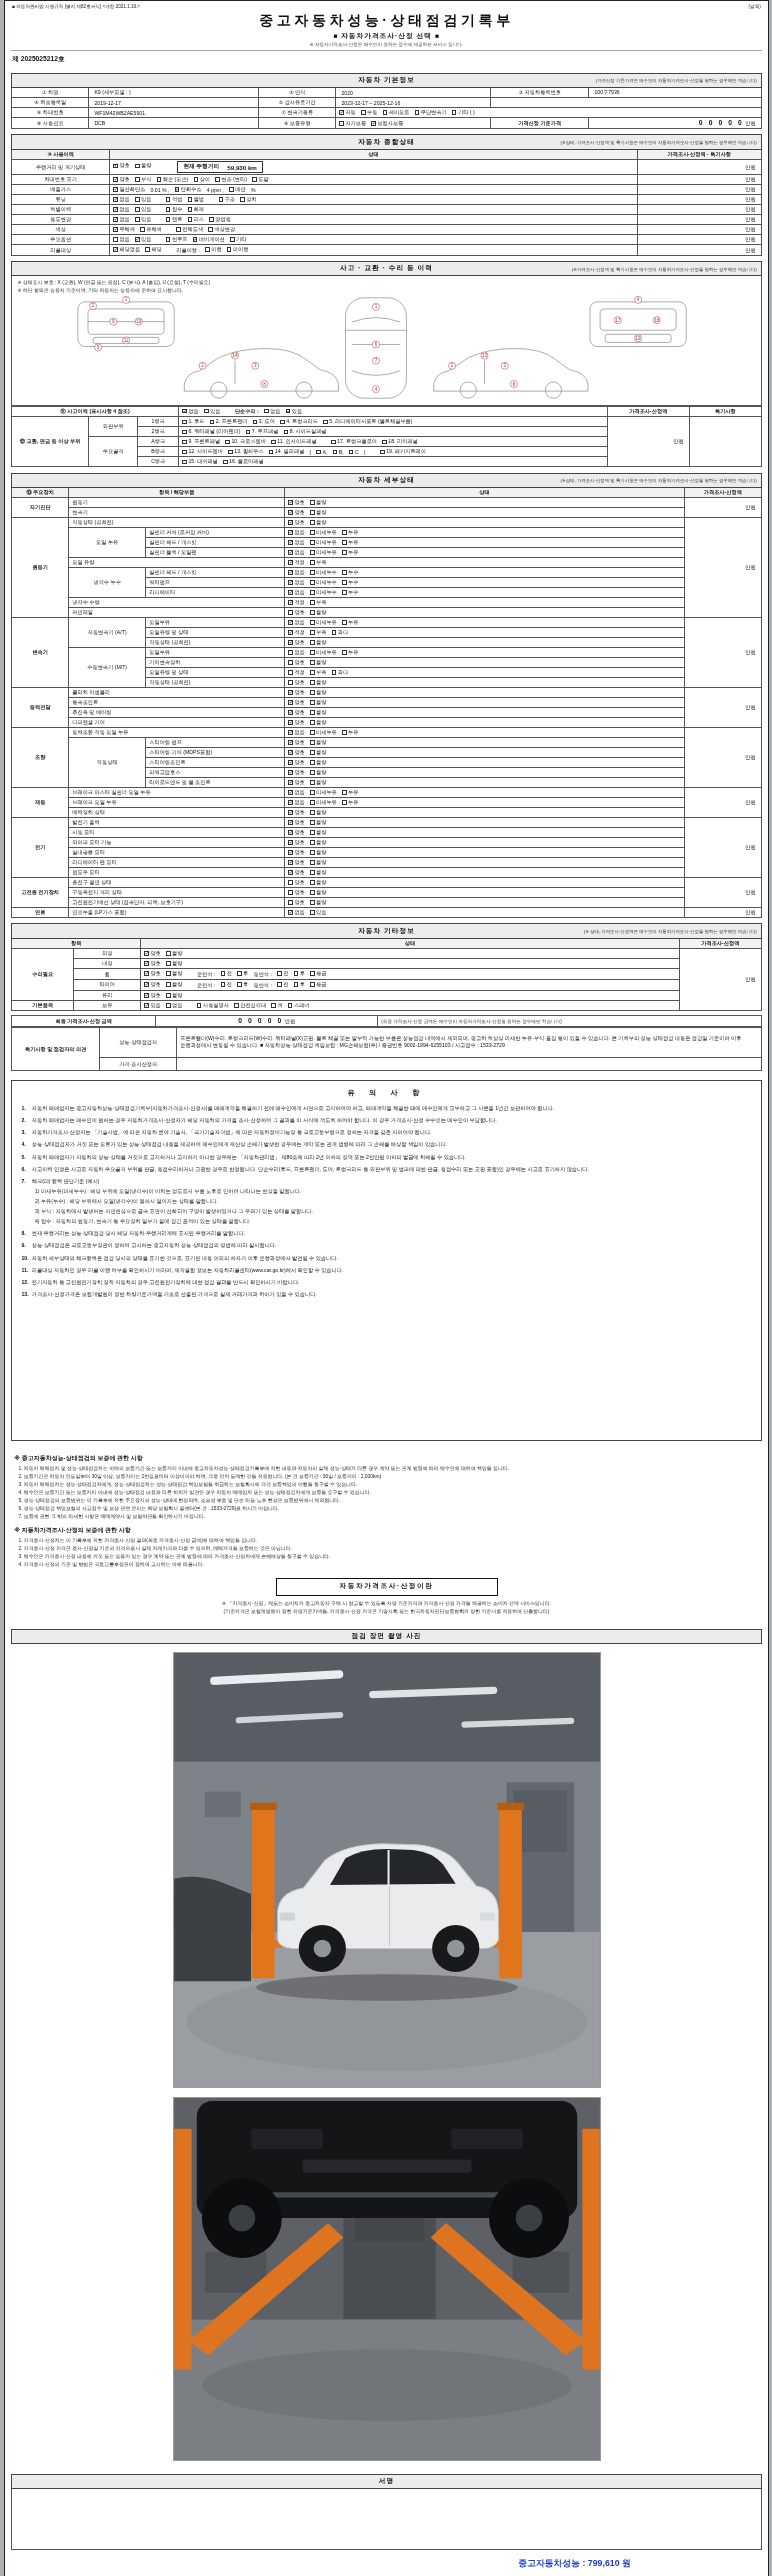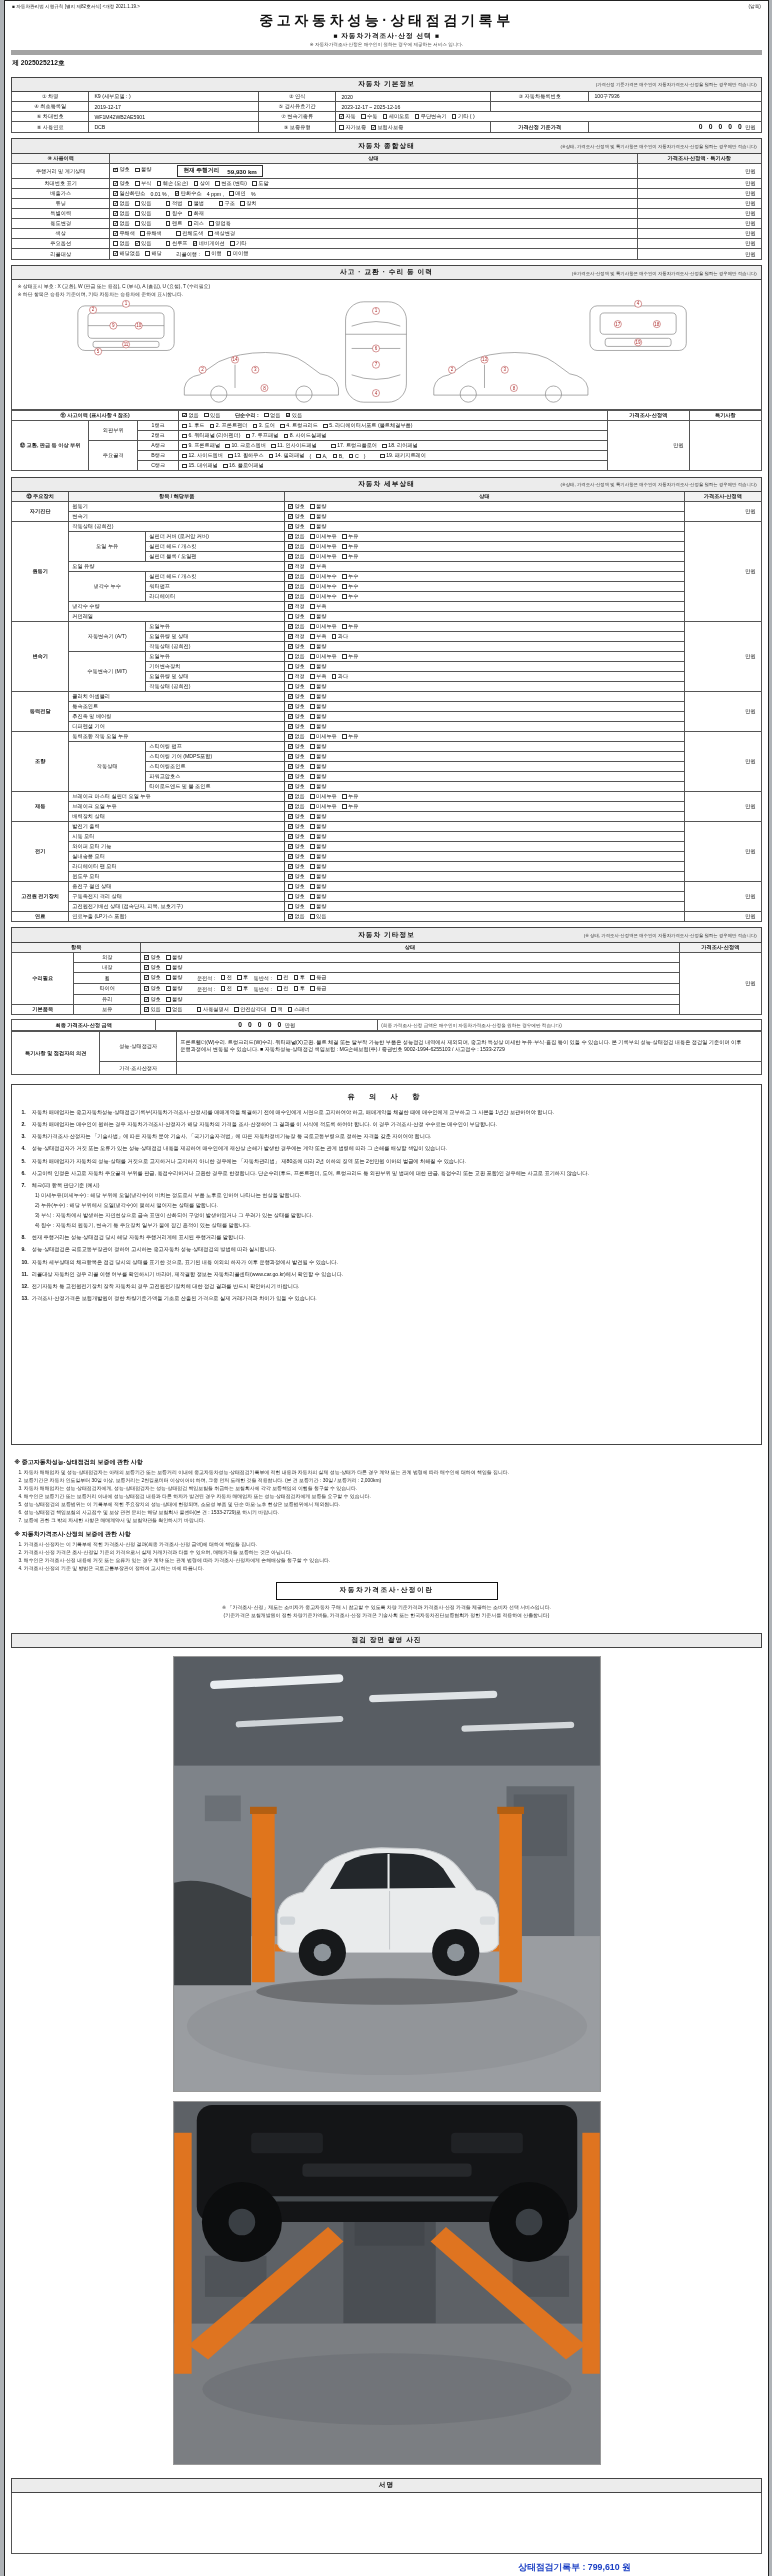--- a/index.html
+++ b/index.html
@@ -1,20 +1,20 @@
 <!DOCTYPE html>
 <html style="font-size:8.2px"><head>
 <meta charset="utf-8">
 <style>
   *{box-sizing:border-box;margin:0;padding:0}
   html,body{background:#aeb2b6}
   body{width:773px;font-family:"Liberation Sans","DejaVu Sans",sans-serif;color:#111}
   .page{width:765px;margin:0 auto;background:#fff;border:0.5px solid #222;padding:2.1px 6.2px 13.4px;min-height:2574px}
   .topnote{display:flex;justify-content:space-between;font-size:4.6px;color:#222;padding:1px 1px 1.5px}
-  .title-wrap{text-align:center;padding:1.5px 0 3.1px;border-bottom:5px solid #a3a3a3}
+  .title-wrap{text-align:center;padding:1.5px 0 3.1px;border-bottom:1px solid #a3a3a3}
   .title{font-size:14px;font-weight:bold;letter-spacing:3.6px}
   .subtitle{font-size:6.7px;font-weight:bold;margin-top:1.5px;letter-spacing:1px}
   .svc-note{font-size:4.6px;color:#444;margin-top:1.5px}
   .docno{font-size:6.7px;font-weight:bold;padding:4.1px 1px 3.1px}
   .sec{margin-top:5.2px}
   .sec-head{position:relative;border:0.5px solid #444;background:#ececec;text-align:center;font-weight:bold;font-size:6.7px;padding:2.1px 0;letter-spacing:1px}
   .sec-head .note{position:absolute;right:4.1px;top:50%;transform:translateY(-50%);font-weight:normal;letter-spacing:0;font-size:4.4px;color:#333}
   table.grid{width:100%;border-collapse:collapse;table-layout:fixed;margin-top:-0.5px}
   .grid td,.grid th{border:0.5px solid #555;font-size:5.2px;padding:1px 3.1px;vertical-align:middle;word-break:keep-all;height:9.3px}
   .grid th{background:#f2f2f2;font-weight:bold;text-align:center}
@@ -1357,20 +1357,20 @@
   </div>
 
   <div class="sec" style="margin-top:13.4px">
     <div class="sec-head">
       <span>서명</span>
     </div>
     <div class="sig-box"></div>
   </div>
 
   <div class="ins-line">
-    <span>상태점검기록부 :</span>
+    <span>중고자동차성능 :</span>
     <span>799,610 원</span>
   </div>
   <div class="foot-line1">「자동차관리법」 제58조 및 같은 법 시행규칙 제120조에 따라 위와 같이 중고자동차 성능·상태점검기록부를 발급합니다.</div>
   <div class="foot-line2">【V】표시가 되어 있는 것은 성능·상태점검자 또는 가격조사·산정자가 해당 항목을 확인하였다는 표시입니다.</div>
 
 </div>
 
 
 </body></html>

